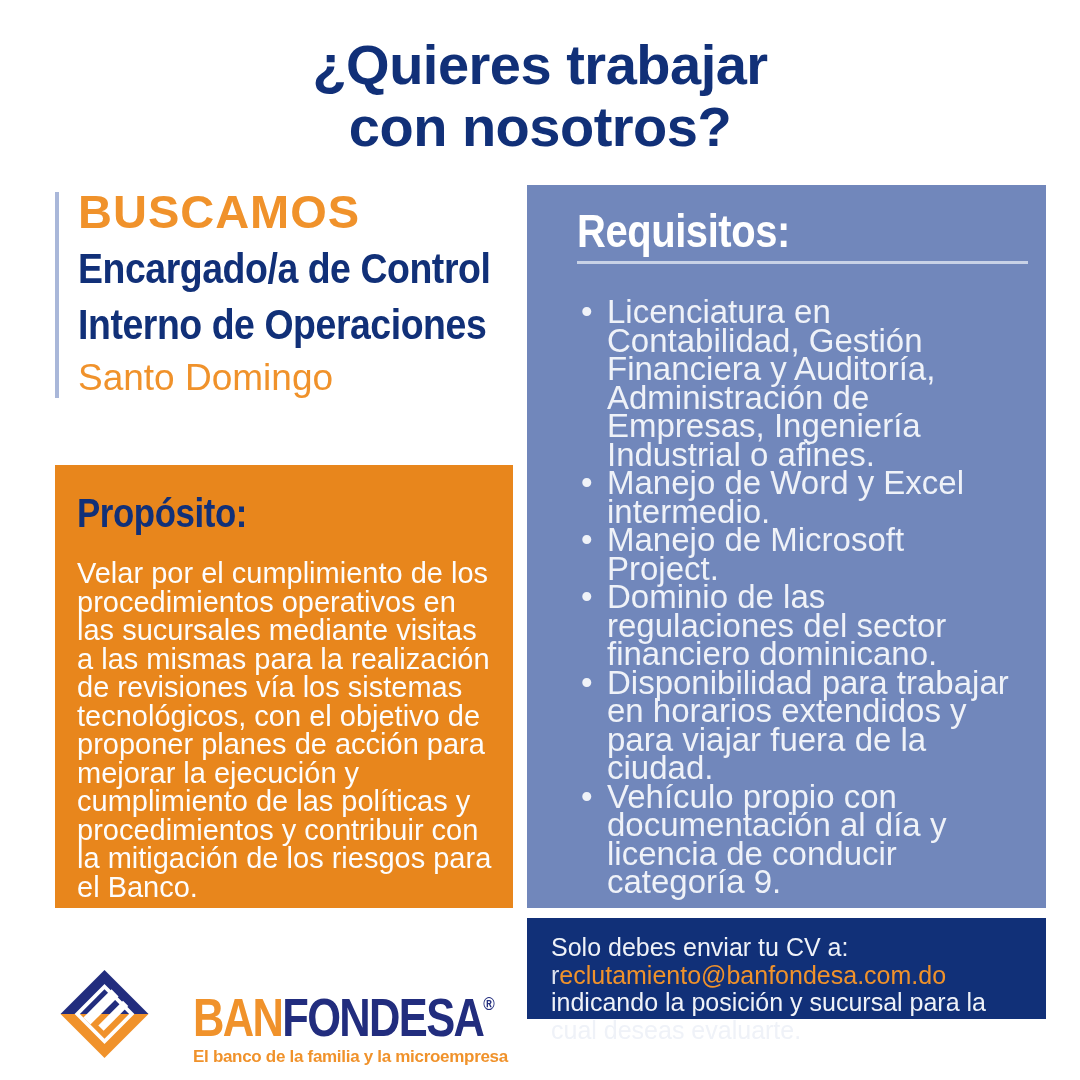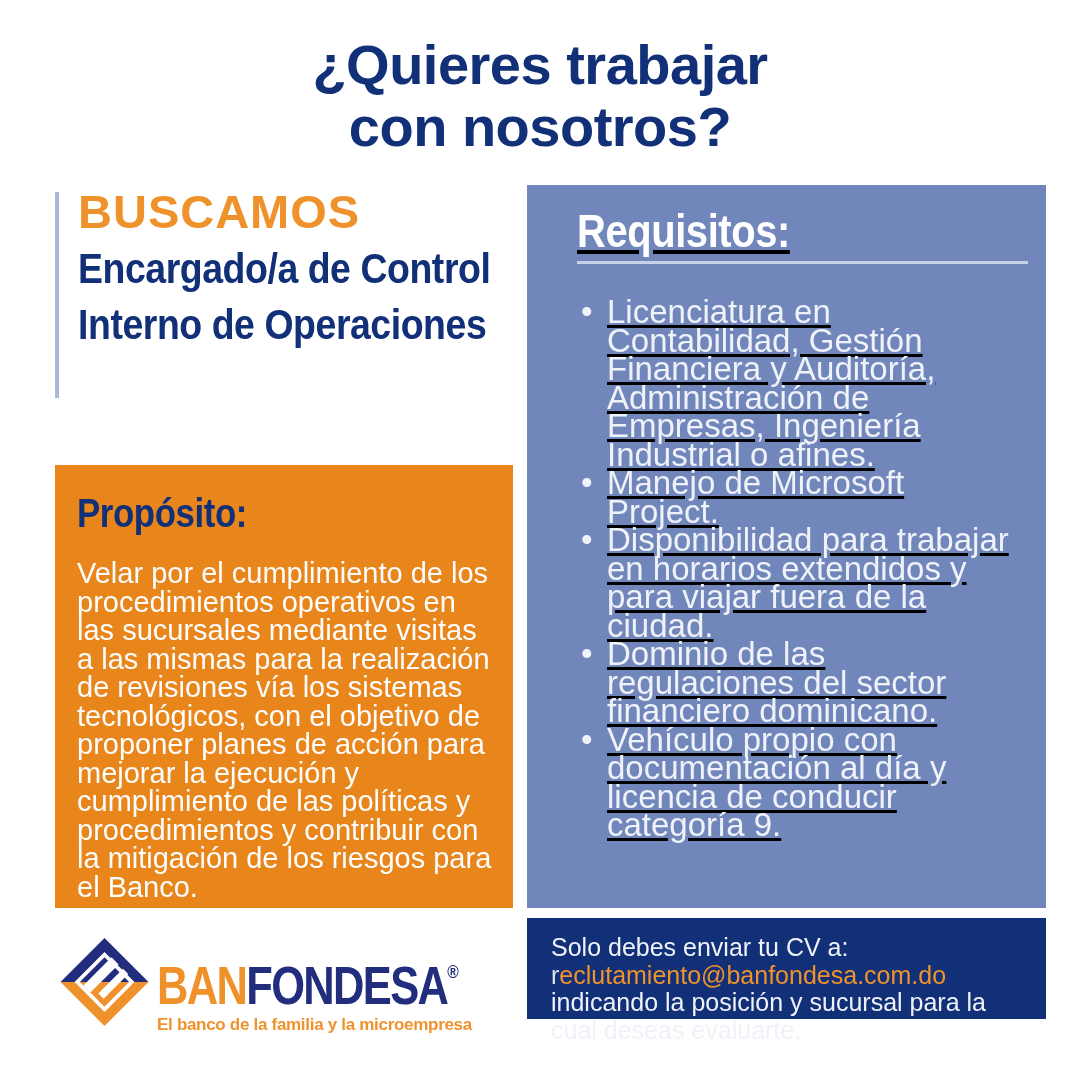--- a/index.html
+++ b/index.html
@@ -34,42 +34,42 @@
   }
   .purpose h2{
     margin:0 0 24px 0;color:#113078;font-size:41px;line-height:44px;font-weight:bold;
     transform:scaleX(0.85);transform-origin:left top;letter-spacing:-0.5px;white-space:nowrap;
   }
   .purpose p{margin:0;color:#FDFDFD;font-size:29px;line-height:28.5px;}
 
   
   .req{
     position:absolute;left:527px;top:185px;width:519px;height:723px;
-    background:#7187BB;box-sizing:border-box;padding:22px 26px 0 50px;text-decoration:underline;
+    background:#7187BB;box-sizing:border-box;padding:22px 26px 0 50px;
   }
   .req h2{
     margin:0;color:#ffffff;font-size:47px;line-height:47px;font-weight:bold;
     transform:scaleX(0.85);transform-origin:left top;letter-spacing:-0.5px;white-space:nowrap;
   }
   .req .rule{height:3px;background:#C8D2E6;width:451px;margin:7px 0 0 0;}
   .req ul{list-style:none;margin:34px 0 0 0;padding:0;color:#EFF2F8;font-size:33px;line-height:28.5px;}
   .req li{position:relative;padding-left:30px;}
   .req li::before{content:"\2022";position:absolute;left:4px;}
 
   
   .contact{
     position:absolute;left:527px;top:918px;width:519px;height:101px;
     background:#113078;box-sizing:border-box;padding:16px 20px 0 24px;
     color:#EFF2F8;font-size:25px;line-height:27.5px;
   }
   .contact .email{font-weight:normal;color:#F0922B;text-decoration:none;}
   .contact .email .prefix{color:#DDE2EE;}
 
   
-  .logo{position:absolute;left:56px;top:938px;display:flex;align-items:flex-start;}
+  .logo{position:absolute;left:56px;top:970px;display:flex;align-items:flex-start;gap:36px;}
   .logo svg{width:97px;height:88px;display:block;}
   .logo-text{margin-left:4px;width:305px;}
   .wordmark{
     font-size:53px;line-height:52px;font-weight:bold;letter-spacing:-2px;white-space:nowrap;
     transform:scaleX(0.82);transform-origin:left top;margin-top:8px;
   }
   .wm-ban{color:#F0922B;}
   .wm-fondesa{color:#222D7E;}
   .reg{font-size:19px;vertical-align:26px;letter-spacing:0;color:#222D7E;}
   .tagline{
@@ -89,34 +89,36 @@
 
   <div class="accent-line"></div>
 
   <div class="kicker">BUSCAMOS</div>
 
   <div class="job-title">
     <div>Encargado/a de Control</div>
     <div>Interno de Operaciones</div>
   </div>
 
+  <div class="location">Santo Domingo</div>
 
   <div class="purpose">
     <h2>Propósito:</h2>
     <p>Velar por el cumplimiento de los procedimientos operativos en las sucursales mediante visitas a las mismas para la realización de revisiones vía los sistemas tecnológicos, con el objetivo de proponer planes de acción para mejorar la ejecución y cumplimiento de las políticas y procedimientos y contribuir con la mitigación de los riesgos para el Banco.</p>
   </div>
 
   <div class="req">
     <h2>Requisitos:</h2>
     <div class="rule"></div>
     <ul>
       <li>Licenciatura en Contabilidad, Gestión Financiera y Auditoría, Administración de Empresas, Ingeniería Industrial o afines.</li>
+      <li>Manejo de Word y Excel intermedio.</li>
       <li>Manejo de Microsoft Project.</li>
+      <li>Dominio de las regulaciones del sector financiero dominicano.</li>
       <li>Disponibilidad para trabajar en horarios extendidos y para viajar fuera de la ciudad.</li>
-      <li>Dominio de las regulaciones del sector financiero dominicano.</li>
       <li>Vehículo propio con documentación al día y licencia de conducir categoría 9.</li>
     </ul>
   </div>
 
   <div class="contact">
     <div>Solo debes enviar tu CV a:</div>
     <div class="email"><span class="prefix">r</span><span>eclutamiento@banfondesa.com.do</span></div>
     <div>indicando la posición y sucursal para la cual deseas evaluarte.</div>
   </div>
 

